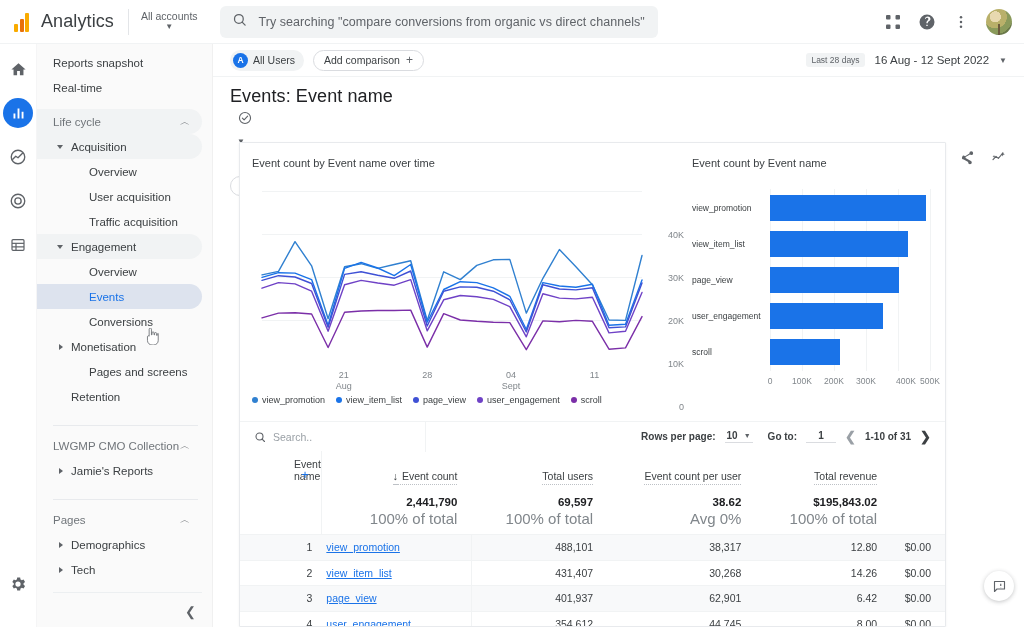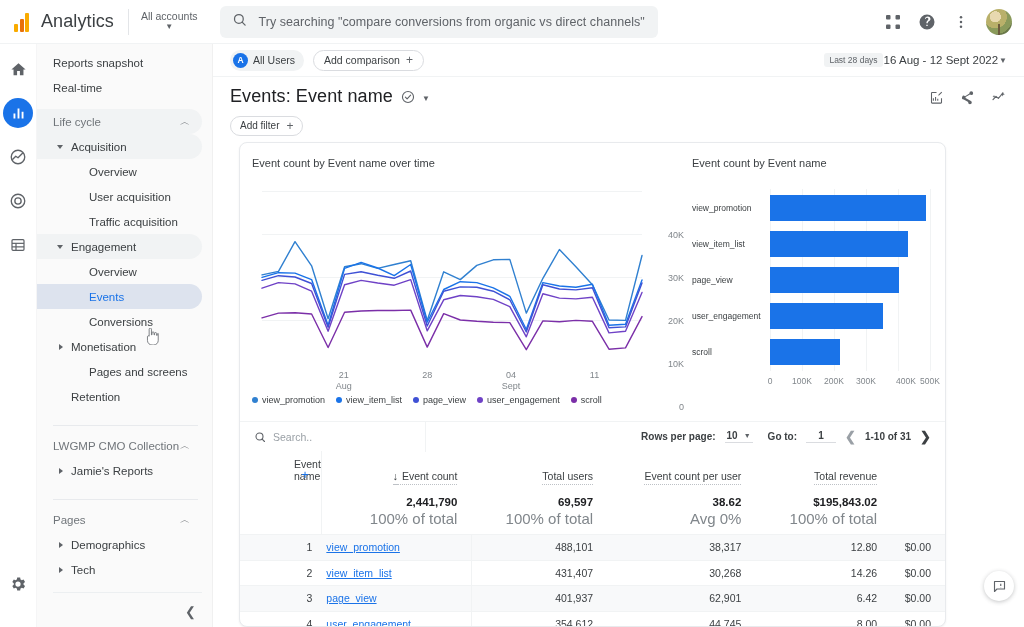--- a/index.html
+++ b/index.html
@@ -114,43 +114,43 @@
   .chip-allusers .badge {
     width: 15px; height: 15px; border-radius: 50%; background: #1a73e8; color: #fff;
     font-size: 8.5px; display: flex; align-items: center; justify-content: center; font-weight: bold;
   }
   .chip-comparison {
     margin-left: 9px; display: flex; align-items: center; gap: 6px; height: 21px; padding: 0 10px;
     border-radius: 11px; border: 1px solid #dadce0; font-size: 10.5px; color: #3c4043; cursor: pointer;
   }
   .plus { color: #5f6368; font-size: 12px; line-height: 1; }
   .date-wrap {
-    margin-left: auto; display: flex; align-items: center; gap: 1px; padding-right: 17px;
+    margin-left: auto; display: flex; align-items: center; gap: 10px; padding-right: 17px;
     cursor: pointer;
   }
   .date-pill { background: #f1f3f4; border-radius: 3px; padding: 2px 5px; font-size: 8.5px; color: #5f6368; }
   .date-text { font-size: 11.5px; color: #3c4043; }
   .date-caret { font-size: 8px; color: #5f6368; }
 
-  .title-row { display: flex; align-items: flex-start; padding: 9px 17px 0 17px; }
+  .title-row { display: flex; align-items: flex-start; padding: 9px 17px 0 17px; flex-direction: column; }
   .page-title { font-size: 18px; color: #202124; letter-spacing: .1px; }
   .title-check { margin-left: 8px; margin-top: 4px; color: #5f6368; cursor: pointer; }
   .title-caret { margin-left: 7px; margin-top: 8px; font-size: 8px; color: #5f6368; cursor: pointer; }
   .report-actions { margin-left: auto; display: flex; align-items: center; gap: 16px; padding-top: 3px; }
   .racted { color: #5f6368; cursor: pointer; }
   .filter-row { padding: 6px 17px 0 17px; }
   .chip-filter {
     display: inline-flex; align-items: center; gap: 7px; height: 20px; padding: 0 9px;
     border-radius: 10px; border: 1px solid #dadce0; font-size: 10px; color: #3c4043; cursor: pointer;
   }
 
   
   .card {
     position: absolute; left: 26px; top: 98px; width: 707px; height: 485px;
-    background: #fff; border: 1px solid #e8eaed; border-radius: 8px;
+    background: #fff; border: 1px solid #e8eaed; border-radius: 1px;
     box-shadow: 0 1px 2px rgba(60,64,67,.08); overflow: hidden;
   }
   .charts-row { display: flex; height: 274px; }
   .chart-box { position: relative; }
   .chart-left { width: 445px; padding: 14px 0 0 12px; }
   .chart-right { width: 262px; padding: 14px 0 0 8px; border-left: 0; }
   .chart-title { font-size: 11px; color: #3c4043; }
 
   .linechart { position: relative; margin-top: 14px; width: 432px; height: 210px; }
   .ytick { position: absolute; right: 0; font-size: 9px; color: #80868b; transform: translateY(-50%); margin-top: 44px; }

